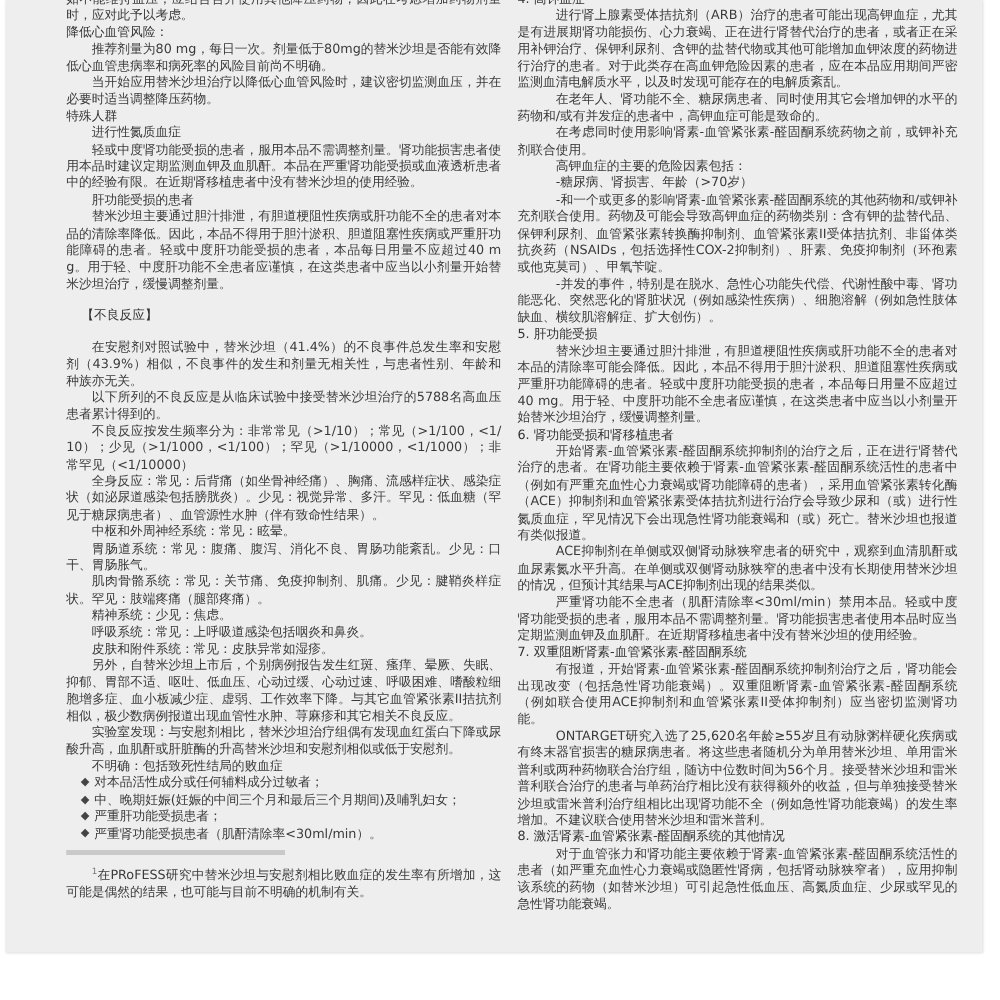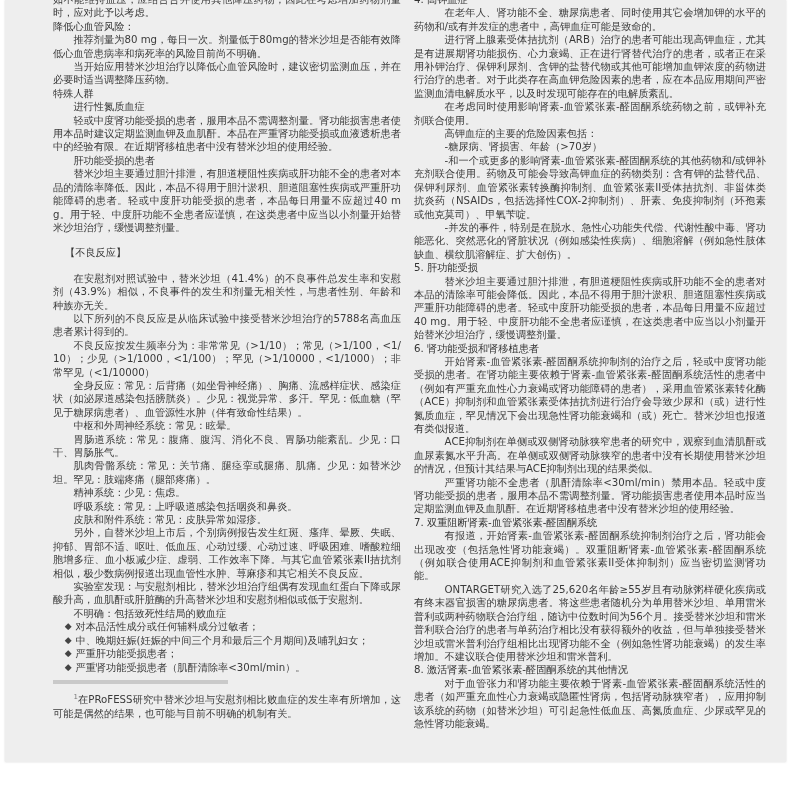--- a/index.html
+++ b/index.html
@@ -41,54 +41,54 @@
     <p class="p ind">肝功能受损的患者</p>
     <p class="p ind">替米沙坦主要通过胆汁排泄，有胆道梗阻性疾病或肝功能不全的患者对本品的清除率降低。因此，本品不得用于胆汁淤积、胆道阻塞性疾病或严重肝功能障碍的患者。轻或中度肝功能受损的患者，本品每日用量不应超过40 mg。用于轻、中度肝功能不全患者应谨慎，在这类患者中应当以小剂量开始替米沙坦治疗，缓慢调整剂量。</p>
 
     <p class="hb">【不良反应】</p>
     <p class="p ind">在安慰剂对照试验中，替米沙坦（41.4%）的不良事件总发生率和安慰剂（43.9%）相似，不良事件的发生和剂量无相关性，与患者性别、年龄和种族亦无关。</p>
     <p class="p ind">以下所列的不良反应是从临床试验中接受替米沙坦治疗的5788名高血压患者累计得到的。</p>
     <p class="p ind">不良反应按发生频率分为：非常常见（&gt;1/10）；常见（&gt;1/100，&lt;1/10）；少见（&gt;1/1000，&lt;1/100）；罕见（&gt;1/10000，&lt;1/1000）；非常罕见（&lt;1/10000）</p>
     <p class="p ind">全身反应：常见：后背痛（如坐骨神经痛）、胸痛、流感样症状、感染症状（如泌尿道感染包括膀胱炎）。少见：视觉异常、多汗。罕见：低血糖（罕见于糖尿病患者）、血管源性水肿（伴有致命性结果）。</p>
     <p class="p ind">中枢和外周神经系统：常见：眩晕。</p>
     <p class="p ind">胃肠道系统：常见：腹痛、腹泻、消化不良、胃肠功能紊乱。少见：口干、胃肠胀气。</p>
-    <p class="p ind">肌肉骨骼系统：常见：关节痛、腿痉挛或腿痛、肌痛。少见：如替米沙坦。罕见：肢端疼痛（腿部疼痛）。</p>
+    <p class="p ind">肌肉骨骼系统：常见：关节痛、免疫抑制剂、肌痛。少见：腱鞘炎样症状。罕见：肢端疼痛（腿部疼痛）。</p>
     <p class="p ind">精神系统：少见：焦虑。</p>
     <p class="p ind">呼吸系统：常见：上呼吸道感染包括咽炎和鼻炎。</p>
     <p class="p ind">皮肤和附件系统：常见：皮肤异常如湿疹。</p>
     <p class="p ind">另外，自替米沙坦上市后，个别病例报告发生红斑、瘙痒、晕厥、失眠、抑郁、胃部不适、呕吐、低血压、心动过缓、心动过速、呼吸困难、嗜酸粒细胞增多症、血小板减少症、虚弱、工作效率下降。与其它血管紧张素II拮抗剂相似，极少数病例报道出现血管性水肿、荨麻疹和其它相关不良反应。</p>
     <p class="p ind">实验室发现：与安慰剂相比，替米沙坦治疗组偶有发现血红蛋白下降或尿酸升高，血肌酐或肝脏酶的升高替米沙坦和安慰剂相似或低于安慰剂。</p>
     <p class="p ind">不明确：包括致死性结局的败血症</p>
 
     <ul class="ul">
       <li>对本品活性成分或任何辅料成分过敏者；</li>
       <li>中、晚期妊娠(妊娠的中间三个月和最后三个月期间)及哺乳妇女；</li>
       <li>严重肝功能受损患者；</li>
       <li>严重肾功能受损患者（肌酐清除率&lt;30ml/min）。</li>
     </ul>
 
     <div class="rule"></div>
     <p class="fn ind"><sup>1</sup><span>在PRoFESS研究中替米沙坦与安慰剂相比败血症的发生率有所增加，这可能是偶然的结果，也可能与目前不明确的机制有关。</span></p>
   </div>
 
   <div class="col col-right">
     <p class="h top-cut">4. 高钾血症</p>
+    <p class="p ind3">进行肾上腺素受体拮抗剂（ARB）治疗的患者可能出现高钾血症，尤其是有进展期肾功能损伤、心力衰竭、正在进行肾替代治疗的患者，或者正在采用补钾治疗、保钾利尿剂、含钾的盐替代物或其他可能增加血钾浓度的药物进行治疗的患者。对于此类存在高血钾危险因素的患者，应在本品应用期间严密监测血清电解质水平，以及时发现可能存在的电解质紊乱。</p>
     <p class="p ind3">在老年人、肾功能不全、糖尿病患者、同时使用其它会增加钾的水平的药物和/或有并发症的患者中，高钾血症可能是致命的。</p>
-    <p class="p ind3">进行肾上腺素受体拮抗剂（ARB）治疗的患者可能出现高钾血症，尤其是有进展期肾功能损伤、心力衰竭、正在进行肾替代治疗的患者，或者正在采用补钾治疗、保钾利尿剂、含钾的盐替代物或其他可能增加血钾浓度的药物进行治疗的患者。对于此类存在高血钾危险因素的患者，应在本品应用期间严密监测血清电解质水平，以及时发现可能存在的电解质紊乱。</p>
     <p class="p ind3">在考虑同时使用影响肾素-血管紧张素-醛固酮系统药物之前，或钾补充剂联合使用。</p>
     <p class="p ind3">高钾血症的主要的危险因素包括：</p>
     <p class="p ind3">-糖尿病、肾损害、年龄（&gt;70岁）</p>
     <p class="p ind3">-和一个或更多的影响肾素-血管紧张素-醛固酮系统的其他药物和/或钾补充剂联合使用。药物及可能会导致高钾血症的药物类别：含有钾的盐替代品、保钾利尿剂、血管紧张素转换酶抑制剂、血管紧张素II受体拮抗剂、非甾体类抗炎药（NSAIDs，包括选择性COX-2抑制剂）、肝素、免疫抑制剂（环孢素或他克莫司）、甲氧苄啶。</p>
     <p class="p ind3">-并发的事件，特别是在脱水、急性心功能失代偿、代谢性酸中毒、肾功能恶化、突然恶化的肾脏状况（例如感染性疾病）、细胞溶解（例如急性肢体缺血、横纹肌溶解症、扩大创伤）。</p>
 
     <p class="h">5. 肝功能受损</p>
     <p class="p ind3">替米沙坦主要通过胆汁排泄，有胆道梗阻性疾病或肝功能不全的患者对本品的清除率可能会降低。因此，本品不得用于胆汁淤积、胆道阻塞性疾病或严重肝功能障碍的患者。轻或中度肝功能受损的患者，本品每日用量不应超过40 mg。用于轻、中度肝功能不全患者应谨慎，在这类患者中应当以小剂量开始替米沙坦治疗，缓慢调整剂量。</p>
 
     <p class="h">6. 肾功能受损和肾移植患者</p>
-    <p class="p ind3">开始肾素-血管紧张素-醛固酮系统抑制剂的治疗之后，轻或中度肾功能受损的患者。在肾功能主要依赖于肾素-血管紧张素-醛固酮系统活性的患者中（例如有严重充血性心力衰竭或肾功能障碍的患者），采用血管紧张素转化酶（ACE）抑制剂和血管紧张素受体拮抗剂进行治疗会导致少尿和（或）进行性氮质血症，罕见情况下会出现急性肾功能衰竭和（或）死亡。替米沙坦也报道有类似报道。</p>
+    <p class="p ind3">开始肾素-血管紧张素-醛固酮系统抑制剂的治疗之后，正在进行肾替代治疗的患者。在肾功能主要依赖于肾素-血管紧张素-醛固酮系统活性的患者中（例如有严重充血性心力衰竭或肾功能障碍的患者），采用血管紧张素转化酶（ACE）抑制剂和血管紧张素受体拮抗剂进行治疗会导致少尿和（或）进行性氮质血症，罕见情况下会出现急性肾功能衰竭和（或）死亡。替米沙坦也报道有类似报道。</p>
     <p class="p ind3">ACE抑制剂在单侧或双侧肾动脉狭窄患者的研究中，观察到血清肌酐或血尿素氮水平升高。在单侧或双侧肾动脉狭窄的患者中没有长期使用替米沙坦的情况，但预计其结果与ACE抑制剂出现的结果类似。</p>
     <p class="p ind3">严重肾功能不全患者（肌酐清除率&lt;30ml/min）禁用本品。轻或中度肾功能受损的患者，服用本品不需调整剂量。肾功能损害患者使用本品时应当定期监测血钾及血肌酐。在近期肾移植患者中没有替米沙坦的使用经验。</p>
 
     <p class="h">7. 双重阻断肾素-血管紧张素-醛固酮系统</p>
     <p class="p ind3">有报道，开始肾素-血管紧张素-醛固酮系统抑制剂治疗之后，肾功能会出现改变（包括急性肾功能衰竭）。双重阻断肾素-血管紧张素-醛固酮系统（例如联合使用ACE抑制剂和血管紧张素II受体抑制剂）应当密切监测肾功能。</p>
     <p class="p ind3">ONTARGET研究入选了25,620名年龄≥55岁且有动脉粥样硬化疾病或有终末器官损害的糖尿病患者。将这些患者随机分为单用替米沙坦、单用雷米普利或两种药物联合治疗组，随访中位数时间为56个月。接受替米沙坦和雷米普利联合治疗的患者与单药治疗相比没有获得额外的收益，但与单独接受替米沙坦或雷米普利治疗组相比出现肾功能不全（例如急性肾功能衰竭）的发生率增加。不建议联合使用替米沙坦和雷米普利。</p>
 
     <p class="h">8. 激活肾素-血管紧张素-醛固酮系统的其他情况</p>
     <p class="p ind3">对于血管张力和肾功能主要依赖于肾素-血管紧张素-醛固酮系统活性的患者（如严重充血性心力衰竭或隐匿性肾病，包括肾动脉狭窄者），应用抑制该系统的药物（如替米沙坦）可引起急性低血压、高氮质血症、少尿或罕见的急性肾功能衰竭。</p>
   </div>

